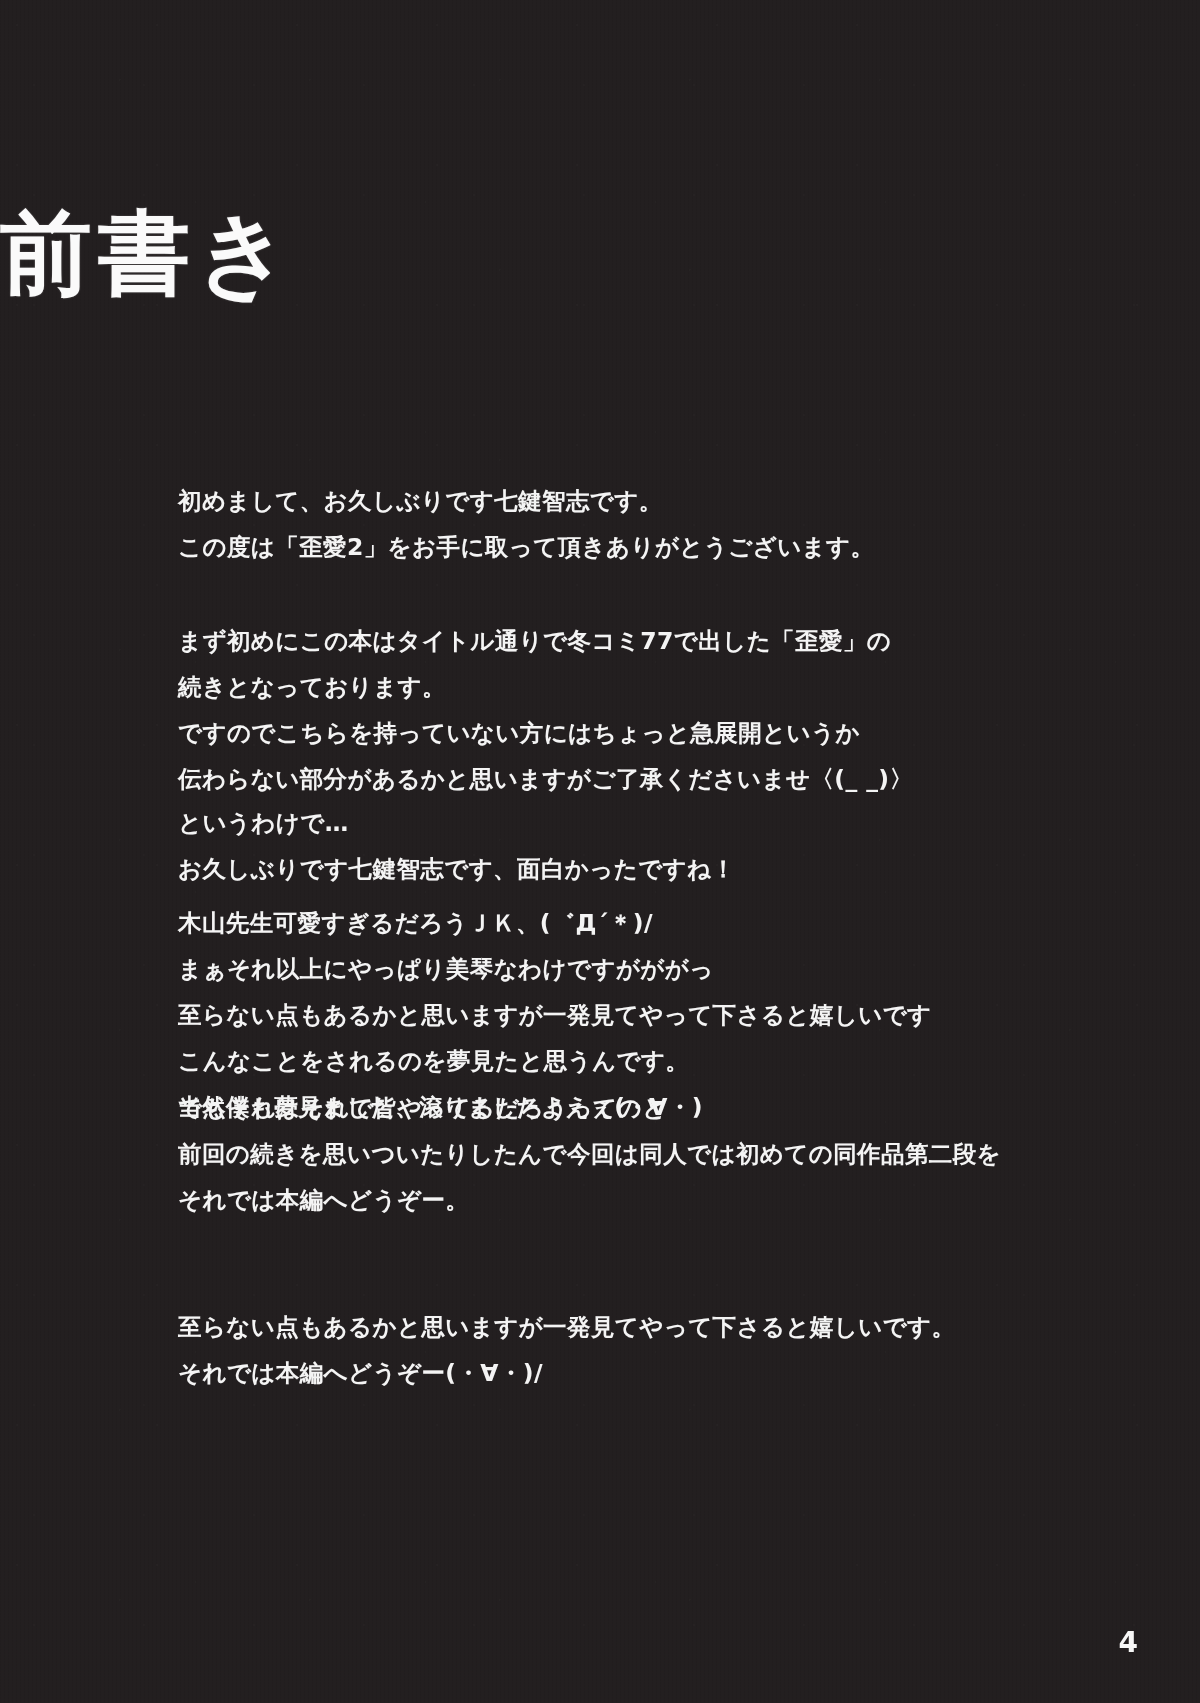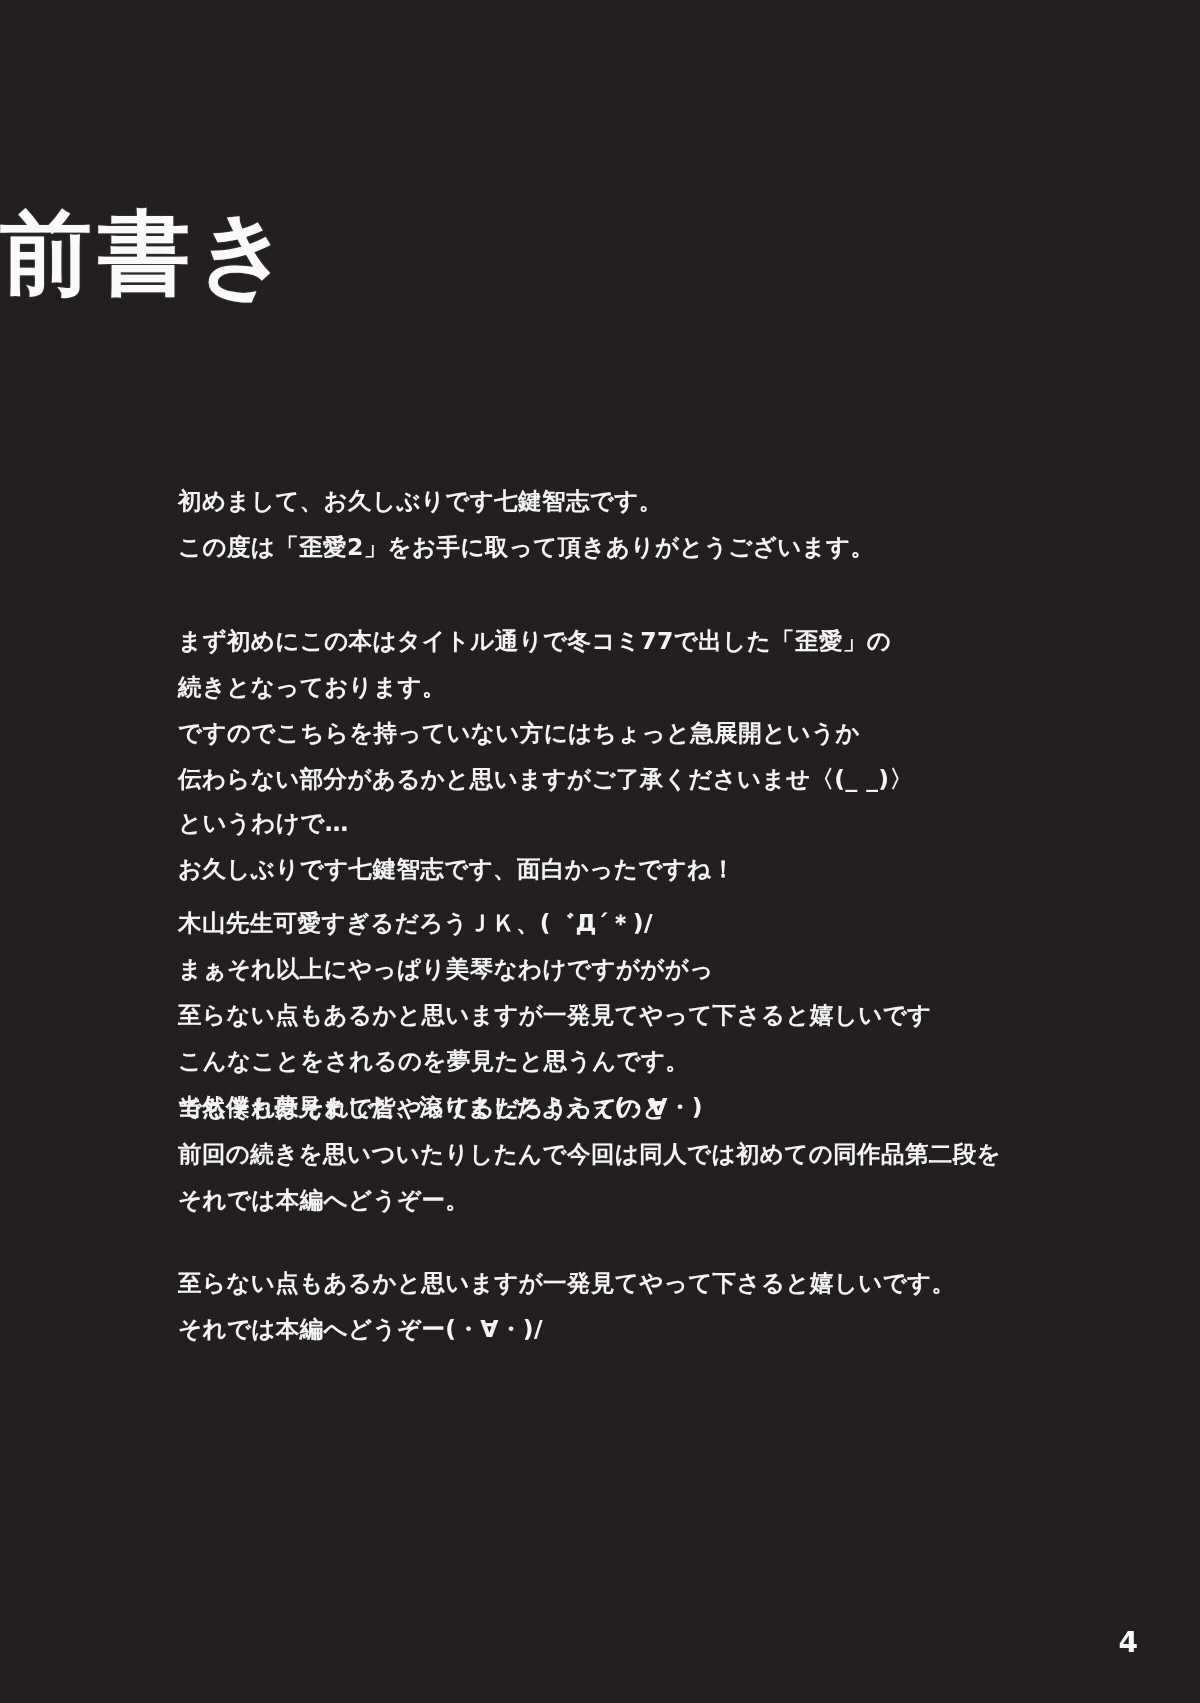--- a/index.html
+++ b/index.html
@@ -53,21 +53,21 @@
     color: #f4f4f4;
     white-space: pre-line;
     letter-spacing: 0.4px;
     text-shadow: 0 0 1px rgba(255,255,255,0.15);
   }
   .b1 { top: 478px; }
   .b2 { top: 578px; margin-top: 40px; }
   .b3 { top: 800px; }
   .b4 { top: 900px; }
   .b5 { top: 1085px; }
-  .b6 { top: 1260px; }
+  .b6 { top: 1304px; }
   .page-number {
     position: absolute;
     right: 62px;
     bottom: 44px;
     font-size: 28px;
     font-weight: bold;
     color: #f7f7f7;
   }
 </style>
 </head>

